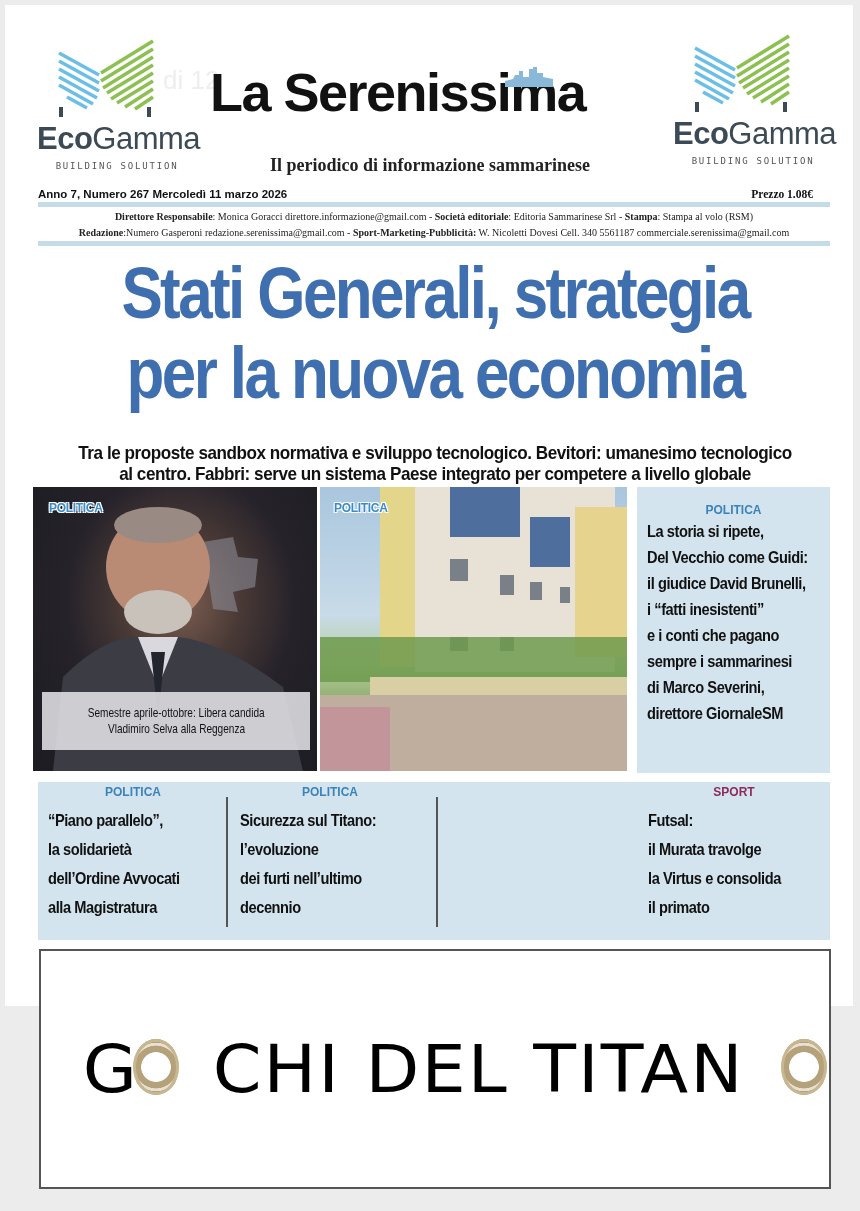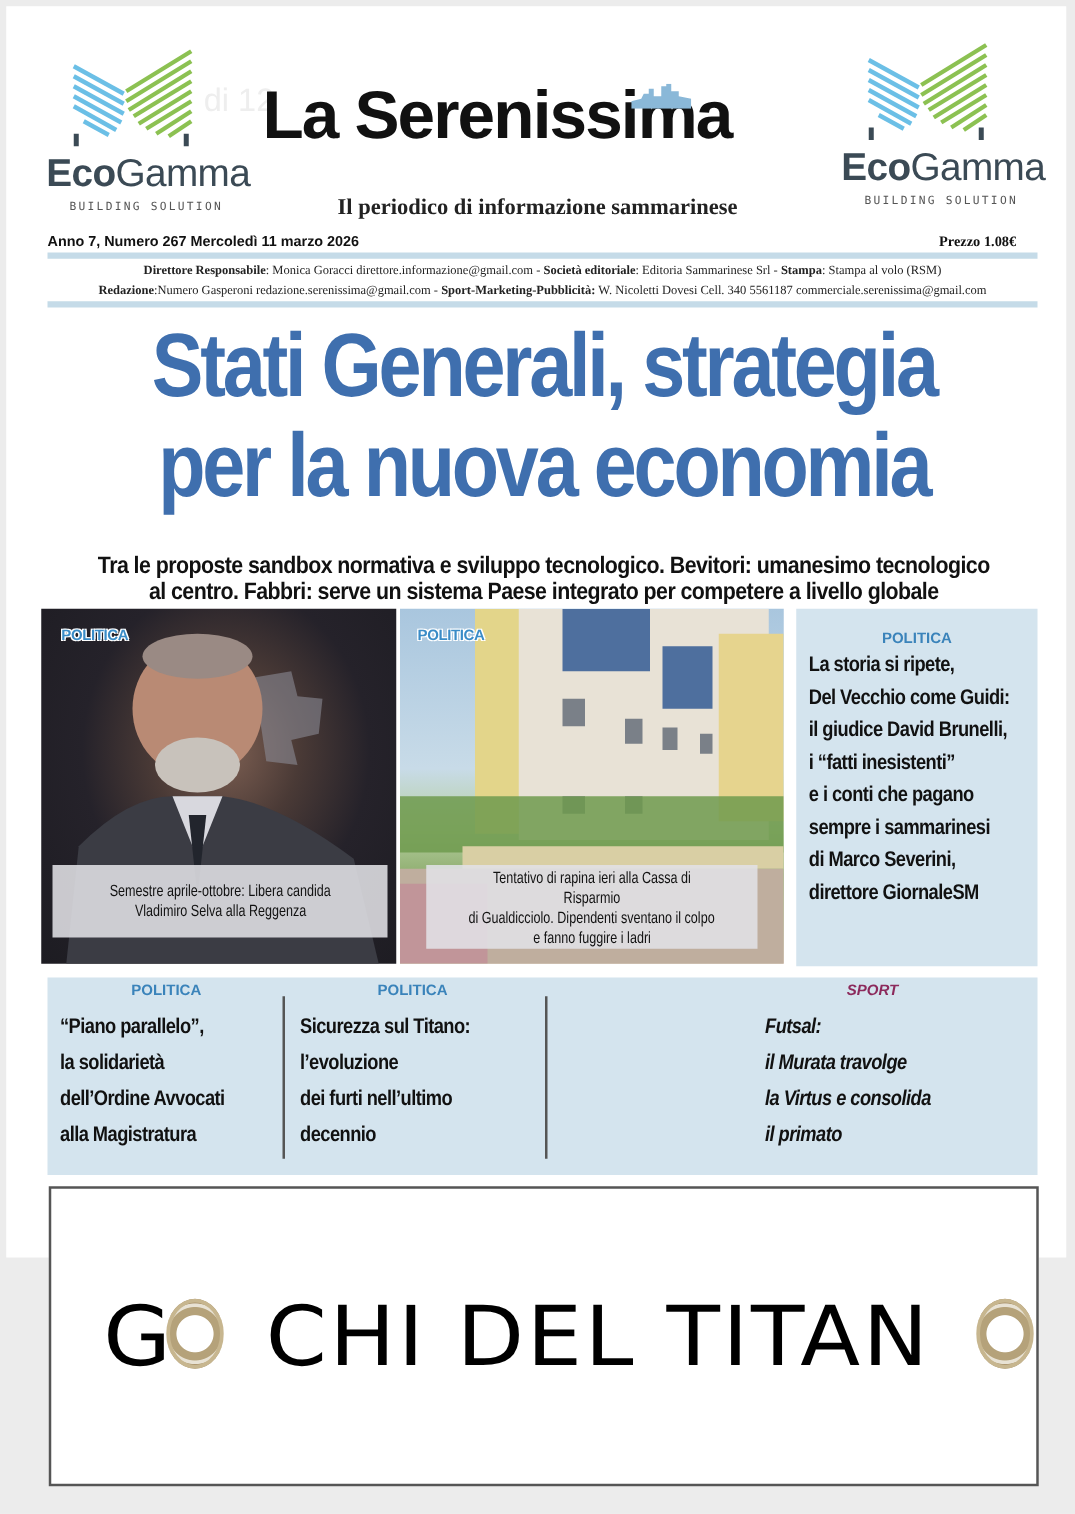--- a/index.html
+++ b/index.html
@@ -45,21 +45,21 @@
   .side .body { position: absolute; left: 10px; top: 32px; width: 200px; font-weight: bold; font-size: 17px; line-height: 26px; color: #111; letter-spacing: -0.5px; transform: scaleX(0.86); transform-origin: left top; }
 
   .strip { position: absolute; left: 33px; top: 777px; width: 792px; height: 158px; background: #d4e4ee; }
   .col { position: absolute; top: 0; height: 158px; }
   .col .kicker { position: absolute; top: 3px; left: 0; width: 100%; text-align: center; font-weight: bold; font-size: 12px; color: #3a83ba; }
   .col .body { position: absolute; top: 24px; left: 10px; width: 220px; font-weight: bold; font-size: 17px; line-height: 29px; color: #111; letter-spacing: -0.5px; transform: scaleX(0.86); transform-origin: left top; }
   .col .sep { position: absolute; top: 15px; width: 2px; height: 130px; background: #555; }
   .col-1 { left: 0; width: 190px; }
   .col-2 { left: 192px; width: 200px; }
   .col-3 { left: 400px; width: 200px; }
-  .col-4 { left: 564px; width: 192px; font-style: italic; }
+  .col-4 { left: 600px; width: 192px; }
   .kicker.sport { color: #8c2a5c; }
 
   .ad { position: absolute; left: 34px; top: 944px; width: 792px; height: 240px; border: 2px solid #555; background: #fff; }
   .ad-title { position: absolute; left: 0; top: 84px; width: 792px; text-align: center; font-family: "DejaVu Sans", sans-serif; font-size: 66px; line-height: 70px; color: #000; letter-spacing: 2px; white-space: nowrap; transform: scaleX(1.06); transform-origin: center; }
   .chip { position: absolute; width: 46px; height: 56px; border-radius: 50%; background: radial-gradient(circle, #fff 0 40%, #b5a27a 42% 58%, #e8e2d4 60% 66%, #a8916a 68%); box-shadow: inset 0 0 0 3px #c7b68f; }
 </style>
 </head>
 <body>
 
 <div class="page">
@@ -177,23 +177,20 @@
           <rect x="240" y="100" width="10" height="16"></rect>
           <rect x="130" y="150" width="18" height="14"></rect>
           <rect x="180" y="150" width="14" height="14"></rect>
         </g>
       <rect x="0" y="150" width="307" height="45" fill="#6f9a4e" opacity="0.85"></rect>
       <rect x="50" y="190" width="257" height="18" fill="#d9cfa4"></rect>
       <rect x="0" y="208" width="307" height="76" fill="#bfae9e"></rect>
       <rect x="0" y="220" width="70" height="64" fill="#c47c93" opacity="0.5"></rect>
     </svg>
     <div class="kicker-img" style="left:14px;top:14px;">POLITICA</div>
-    <div class="caption">
-      <span><span>Tentativo di rapina ieri alla Cassa di Risparmio</span><br><span>di Gualdicciolo. Dipendenti sventano il colpo</span><br><span>e fanno fuggire i ladri</span></span>
-    </div>
   </div>
 
   <div class="side">
     <div class="kicker">POLITICA</div>
     <div class="body">
       <div>La storia si ripete,</div>
         <div>Del Vecchio come Guidi:</div>
         <div>il giudice David Brunelli,</div>
         <div>i “fatti inesistenti”</div>
         <div>e i conti che pagano</div>

